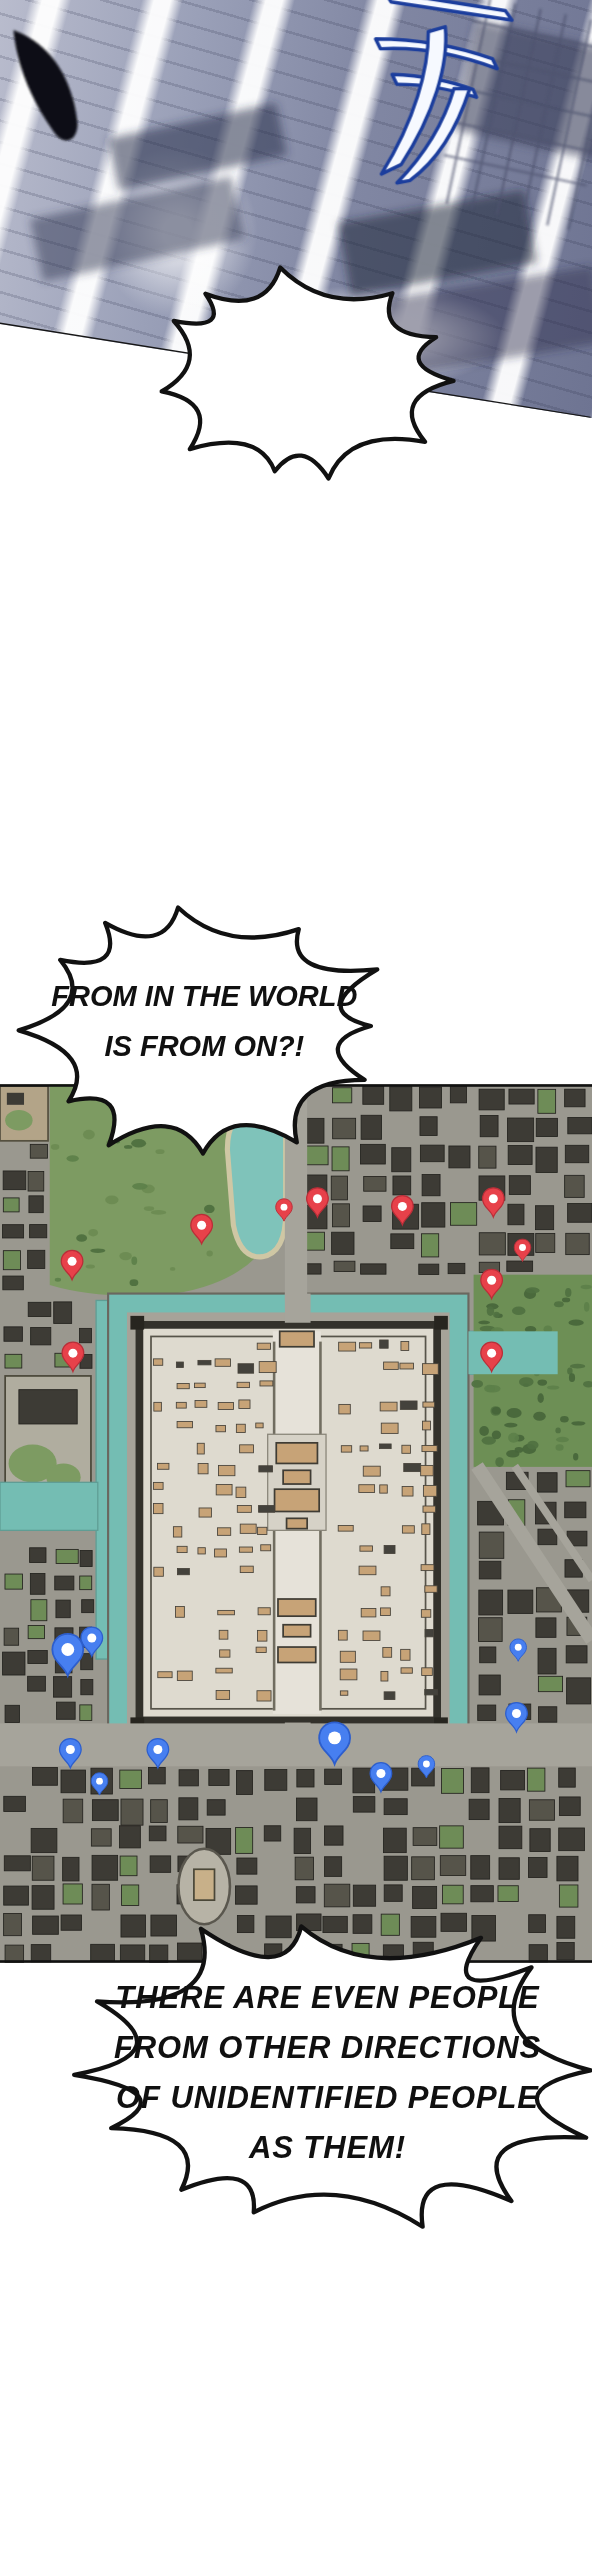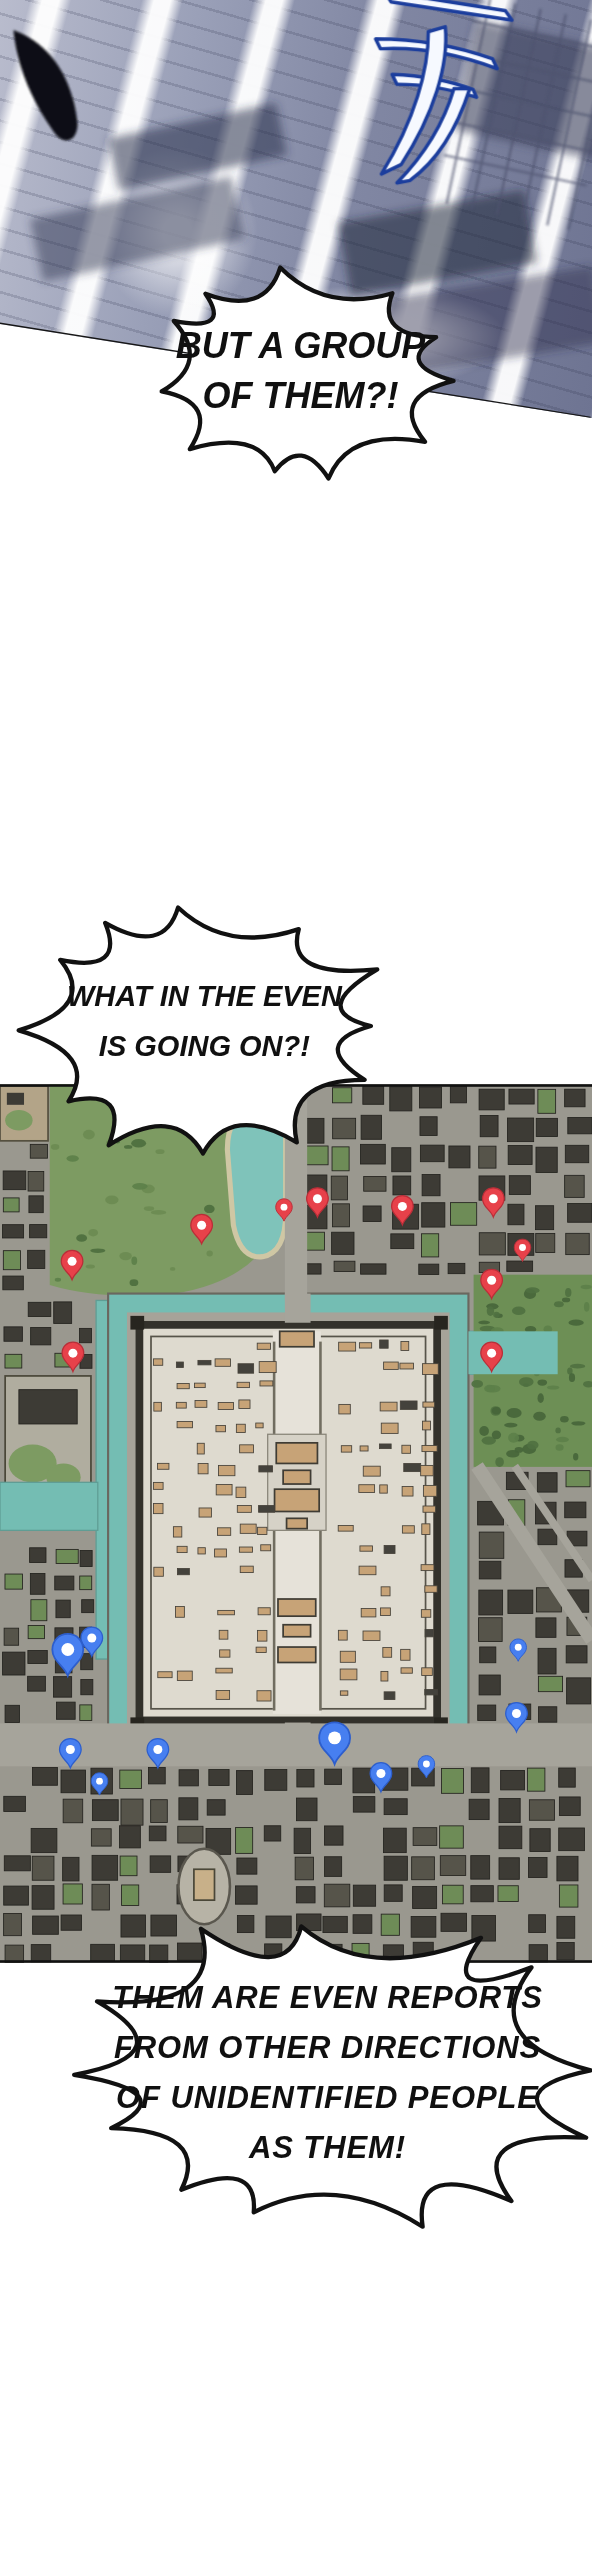--- a/index.html
+++ b/index.html
@@ -679,42 +679,38 @@
             <circle cy="-3.4" r="5" fill="#ffffff"></circle>
           </g>
         </g>
     </svg>
   </div>
 
   <div class="bubble b1">
     <svg width="343" height="249" viewBox="0 0 400 290">
       <path class="burst" d="M176.3,19.1 Q229.2,72.2 307.2,49.0 Q287.8,98.6 358.2,100.4 Q308.7,131.6 378.5,151.2 Q302.4,169.9 345.3,222.3 Q256.3,206.3 232.7,265.1 Q200.9,216.2 170.0,256.6 Q151.1,207.6 70.9,230.8 Q106.3,176.9 38.1,163.6 Q95.8,129.8 52.2,81.4 Q120.4,95.0 89.1,49.7 Q158.6,76.0 176.3,19.1 Z"></path>
     </svg>
-    <div class="btxt">
-      <div class="line">BUT A GROUP</div>
-      <div class="line">OF THEM?!</div>
-    </div>
   </div>
 
   <div class="bubble b2">
     <svg width="395" height="292" viewBox="0 0 460 340">
       <path class="burst" d="M199.2,25.0 Q256.2,78.5 339.8,50.2 Q323.2,107.9 431.2,97.1 Q349.6,145.4 423.8,163.0 Q350.6,183.6 416.4,225.7 Q321.4,225.7 337.5,298.5 Q260.8,252.7 228.2,311.5 Q195.1,253.1 118.5,301.9 Q144.1,233.8 71.6,250.8 Q107.9,195.4 13.6,168.1 Q106.3,140.2 62.0,86.1 Q138.6,101.8 114.3,43.0 Q182.7,81.8 199.2,25.0 Z"></path>
     </svg>
     <div class="btxt">
-      <div class="line">WHAT IN THE EVEN</div>
-      <div class="line">IS GOING ON?!</div>
+      <div class="line">FROM IN THE WORLD</div>
+      <div class="line">IS FROM ON?!</div>
     </div>
   </div>
 
   <div class="bubble b3">
     <svg width="531" height="350" viewBox="0 0 618 408">
       <path class="burst" d="M278.4,21.5 Q356.8,88.3 487.9,34.8 Q433.9,112.4 546.8,69.2 Q482.8,154.8 615.7,189.2 Q493.1,214.6 610.5,267.8 Q463.2,259.6 523.4,341.7 Q408.2,291.1 419.9,371.5 Q317.1,306.4 223.0,354.8 Q228.5,291.4 138.6,328.5 Q172.9,259.6 56.8,256.6 Q143.1,215.2 13.7,194.5 Q145.4,170.0 40.4,108.8 Q189.4,119.8 161.4,24.2 Q260.8,91.5 278.4,21.5 Z"></path>
     </svg>
     <div class="btxt">
-      <div class="line">THEM ARE EVEN REPORTS</div>
+      <div class="line">THERE ARE EVEN PEOPLE</div>
       <div class="line">FROM OTHER DIRECTIONS</div>
       <div class="line">OF UNIDENTIFIED PEOPLE</div>
       <div class="line">AS THEM!</div>
     </div>
   </div>
 
 </div>
 
 
 </body></html>

